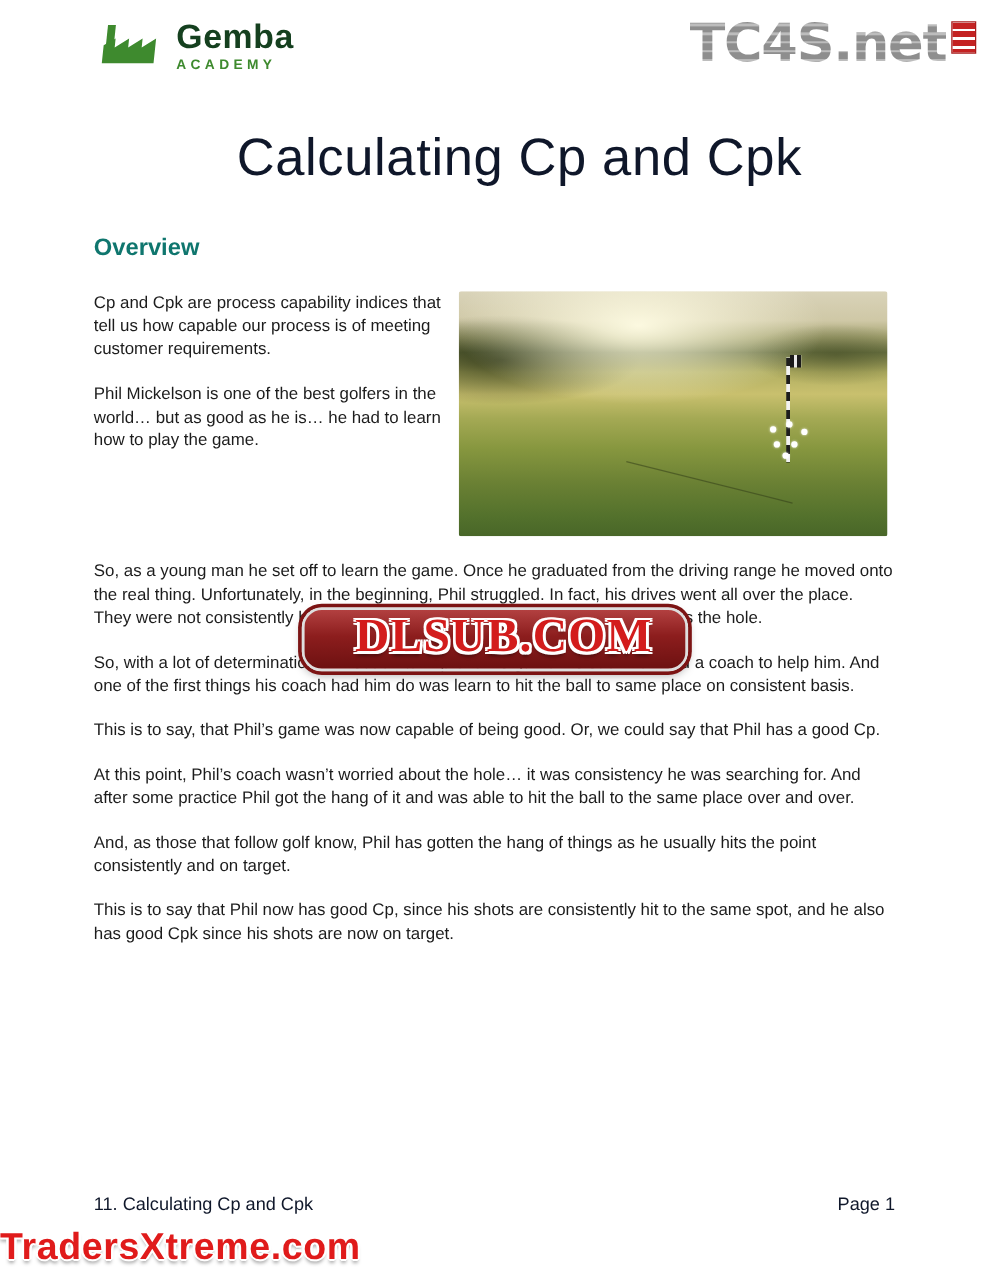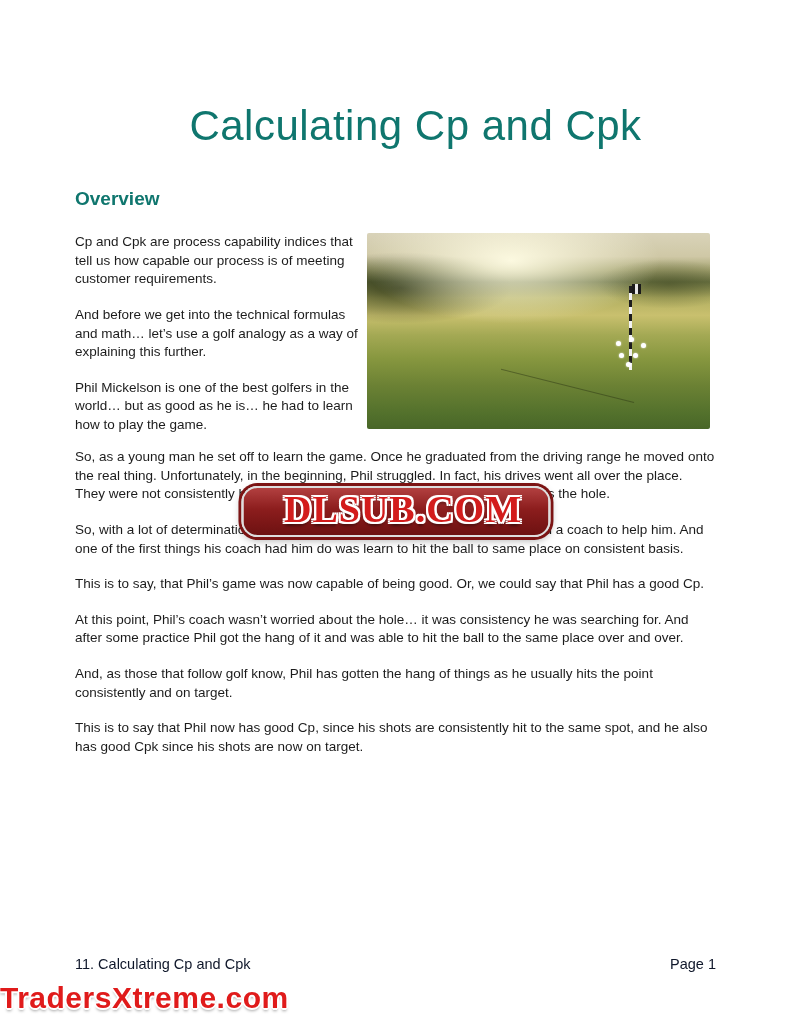--- a/index.html
+++ b/index.html
@@ -31,21 +31,21 @@
   }
   .tc4s-block {
     width:20px; height:26px; margin-top:3px;
     background:repeating-linear-gradient(180deg,#c42222 0 5px,#ffffff 5px 7px);
     border:1px solid #a81b1b;
   }
 
   
   .title {
     position:absolute; top:102px; left:0; right:0;
-    text-align:center; font-size:42px; font-weight:400; color:#0f766e;
+    text-align:center; font-size:42px; font-weight:400; color:#0f172a;
     letter-spacing:.5px;
     margin-left:40px;
   }
   .section-heading {
     position:absolute; top:188px; left:75px;
     font-size:19px; font-weight:bold; color:#0f766e;
   }
 
   
   p.body-par { font-size:13.5px; line-height:1.38; margin-bottom:17px; color:#1c1c1c; }
@@ -110,28 +110,45 @@
     position:absolute; top:956px; left:75px; width:641px;
     display:flex; justify-content:space-between;
     font-size:14.5px; color:#0f172a;
   }
 </style>
 </head>
 <body>
 
 <div class="page">
 
+  <div class="header">
+    <div class="logo">
+      <svg viewBox="0 0 60 50" aria-hidden="true">
+        <g transform="skewX(-6)" fill="#3e8a2e">
+          <rect x="10" y="6" width="7" height="18"></rect>
+          <polygon points="8,24 8,40 54,40 54,18 42,26 42,18 30,26 30,18 18,26 18,18 8,24"></polygon>
+        </g>
+      </svg>
+      <div class="logo-stack">
+        <span class="logo-name">Gemba</span>
+        <span class="logo-sub">ACADEMY</span>
+      </div>
+    </div>
+    <div class="tc4s">
+      <span class="tc4s-text">TC4S.net</span>
+      <span class="tc4s-block"></span>
+    </div>
+  </div>
 
   <h1 class="title">Calculating Cp and Cpk</h1>
   <h2 class="section-heading">Overview</h2>
 
   <div class="two-col">
     <div class="left-col">
       <p class="body-par">Cp and Cpk are process capability indices that tell us how capable our process is of meeting customer requirements.</p>
-      <p class="body-par">And before we get into the technical formulas and math… let’s use a golf analogy as a way of explaining this further.</p>
       <p class="body-par">Phil Mickelson is one of the best golfers in the world… but as good as he is… he had to learn how to play the game.</p>
     </div>
 
     <div class="photo">
       <div class="pole"></div>
       <div class="flag-top"></div>
       <div class="pole-shadow"></div>
       <div class="ball" style="left:72.5%; top:55%;"></div>
       <div class="ball" style="left:76.5%; top:53%;"></div>
       <div class="ball" style="left:80%;   top:56%;"></div>

